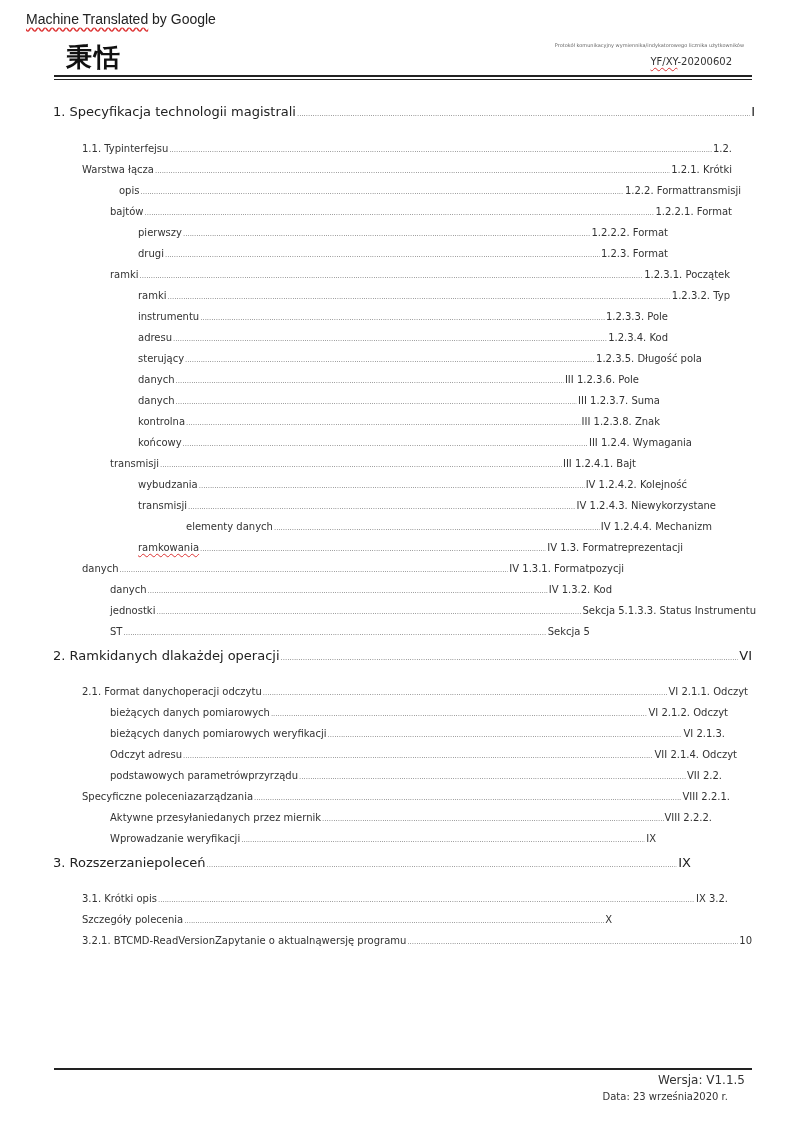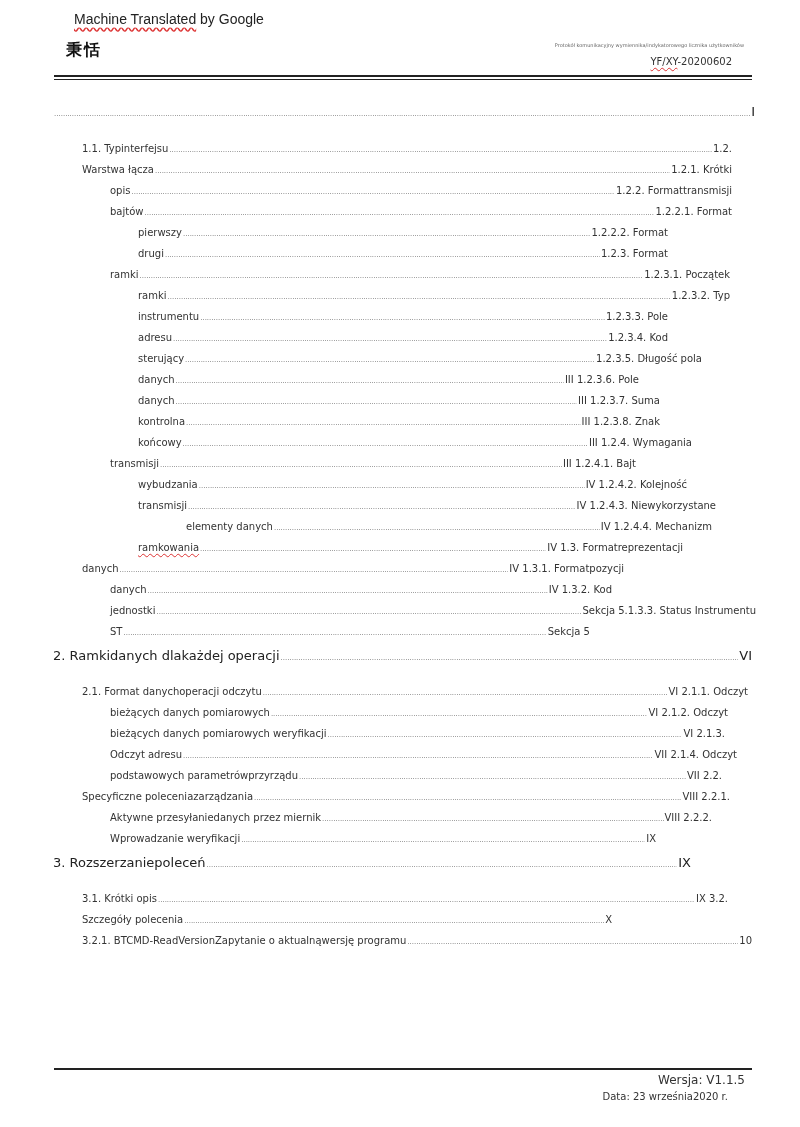--- a/index.html
+++ b/index.html
@@ -1,22 +1,22 @@
 <!DOCTYPE html>
 <html><head>
 <meta charset="utf-8">
 <style>
   html, body { margin:0; padding:0; background:#ffffff; }
   body { width:800px; height:1127px; position:relative; overflow:hidden;
          font-family:"DejaVu Sans", sans-serif; color:#222; }
   .mt-banner { position:absolute; left:26px; top:11px; font-family:"Liberation Sans", sans-serif;
                font-size:14px; color:#222; }
-  .mt-banner .sq { text-decoration: underline wavy #d33; text-underline-offset:3px;margin-left:48px; }
+  .mt-banner .sq { text-decoration: underline wavy #d33; text-underline-offset:3px; }
   .logo { position:absolute; left:66px; top:40px; font-family:Liberation Sans, sans-serif;
-          font-size:16px; font-weight:bold; color:#111; letter-spacing:2px; }
+          font-size:26px; font-weight:bold; color:#111; letter-spacing:2px; }
   .hdr-small { position:absolute; right:56px; top:42px; font-size:5px; color:#666; }
   .hdr-code { position:absolute; right:68px; top:56px; font-size:10px; color:#333; }
   .hdr-code .sq { text-decoration: underline wavy #d33; text-underline-offset:2px; }
   .hdr-rule { position:absolute; left:54px; right:48px; top:75px; border-top:2px solid #222; }
   .hdr-rule2 { position:absolute; left:54px; right:48px; top:79px; border-top:1px solid #222; }
 
   .toc { position:absolute; left:0; top:0; width:800px; }
   .line { position:absolute; white-space:nowrap; font-size:10px; color:#333; display:flex; align-items:baseline; }
   .line.h1 { font-size:13px; color:#222; }
   .line .txt { flex:0 0 auto; }
@@ -37,34 +37,35 @@
 </div>
 
 <div class="logo">秉恬</div>
 <div class="hdr-small">Protokół komunikacyjny wymiennika/indykatorowego licznika użytkowników</div>
 <div class="hdr-code"><span class="sq">YF/XY</span><span>-20200602</span></div>
 <div class="hdr-rule"></div>
 <div class="hdr-rule2"></div>
 
 <div class="toc" id="toc">
     <div class="line h1" style="top: 104px; left: 53px; width: 702px;">
+      <span class="txt">1. Specyfikacja technologii  magistrali</span>
       <span class="dots"></span>
       <span class="tail">I</span>
     </div>
     <div class="line" style="top: 143px; left: 82px; width: 650px;">
       <span class="txt">1.1.  Typinterfejsu</span>
       <span class="dots"></span>
       <span class="tail">1.2.</span>
     </div>
     <div class="line" style="top: 164px; left: 82px; width: 650px;">
       <span class="txt">Warstwa  łącza</span>
       <span class="dots"></span>
       <span class="tail">1.2.1.  Krótki</span>
     </div>
-    <div class="line" style="top: 185px; left: 110px; width: 622px;">
+    <div class="line" style="top: 185px; left: 119px; width: 622px;">
       <span class="txt">opis</span>
       <span class="dots"></span>
       <span class="tail">1.2.2.  Formattransmisji</span>
     </div>
     <div class="line" style="top: 206px; left: 110px; width: 622px;">
       <span class="txt">bajtów</span>
       <span class="dots"></span>
       <span class="tail">1.2.2.1.  Format</span>
     </div>
     <div class="line" style="top: 227px; left: 138px; width: 530px;">

